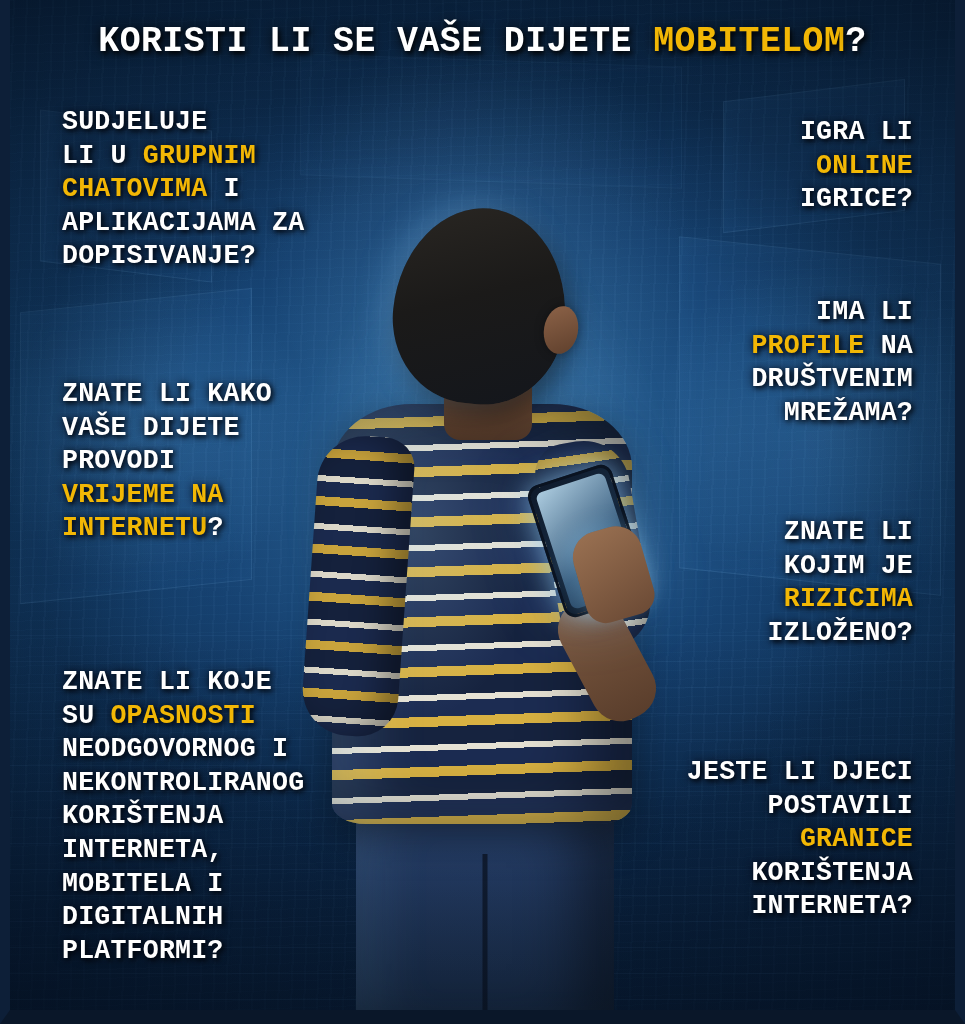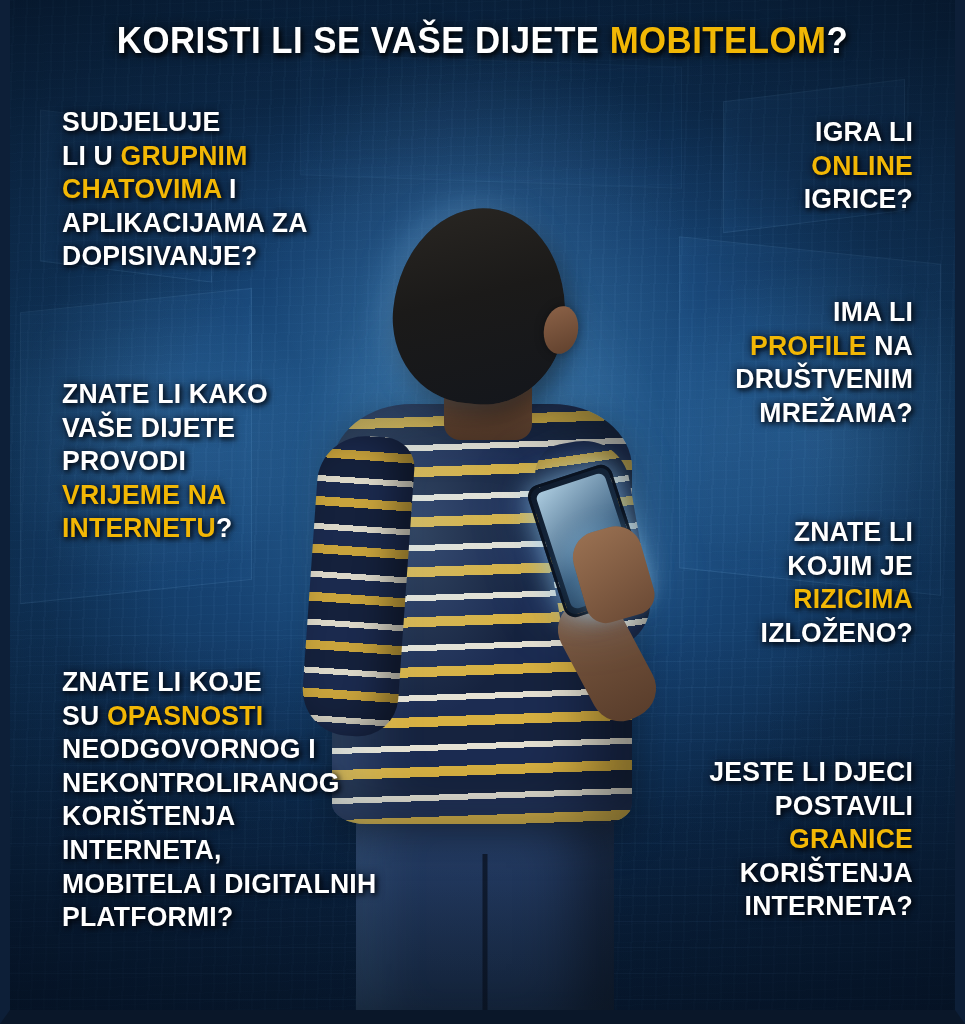--- a/index.html
+++ b/index.html
@@ -5,21 +5,21 @@
   html, body {
     margin: 0;
     padding: 0;
     background: #0a1b2e;
   }
   #poster {
     position: relative;
     width: 965px;
     height: 1024px;
     overflow: hidden;
-    font-family: Liberation Sans, sans-serif;
+    font-family: Liberation Mono, monospace;
     background:
       radial-gradient(ellipse 70% 55% at 50% 45%, rgba(70,140,200,0.55) 0%, rgba(30,80,140,0.35) 45%, rgba(10,35,70,0.2) 70%, rgba(6,20,44,0) 100%),
       linear-gradient(180deg, #0b2745 0%, #11365c 18%, #14416c 38%, #123a62 60%, #0d2b4c 82%, #081c33 100%);
   }
 
   
   .bg-layer { position: absolute; inset: 0; pointer-events: none; }
 
   .bg-vignette {
     background:

